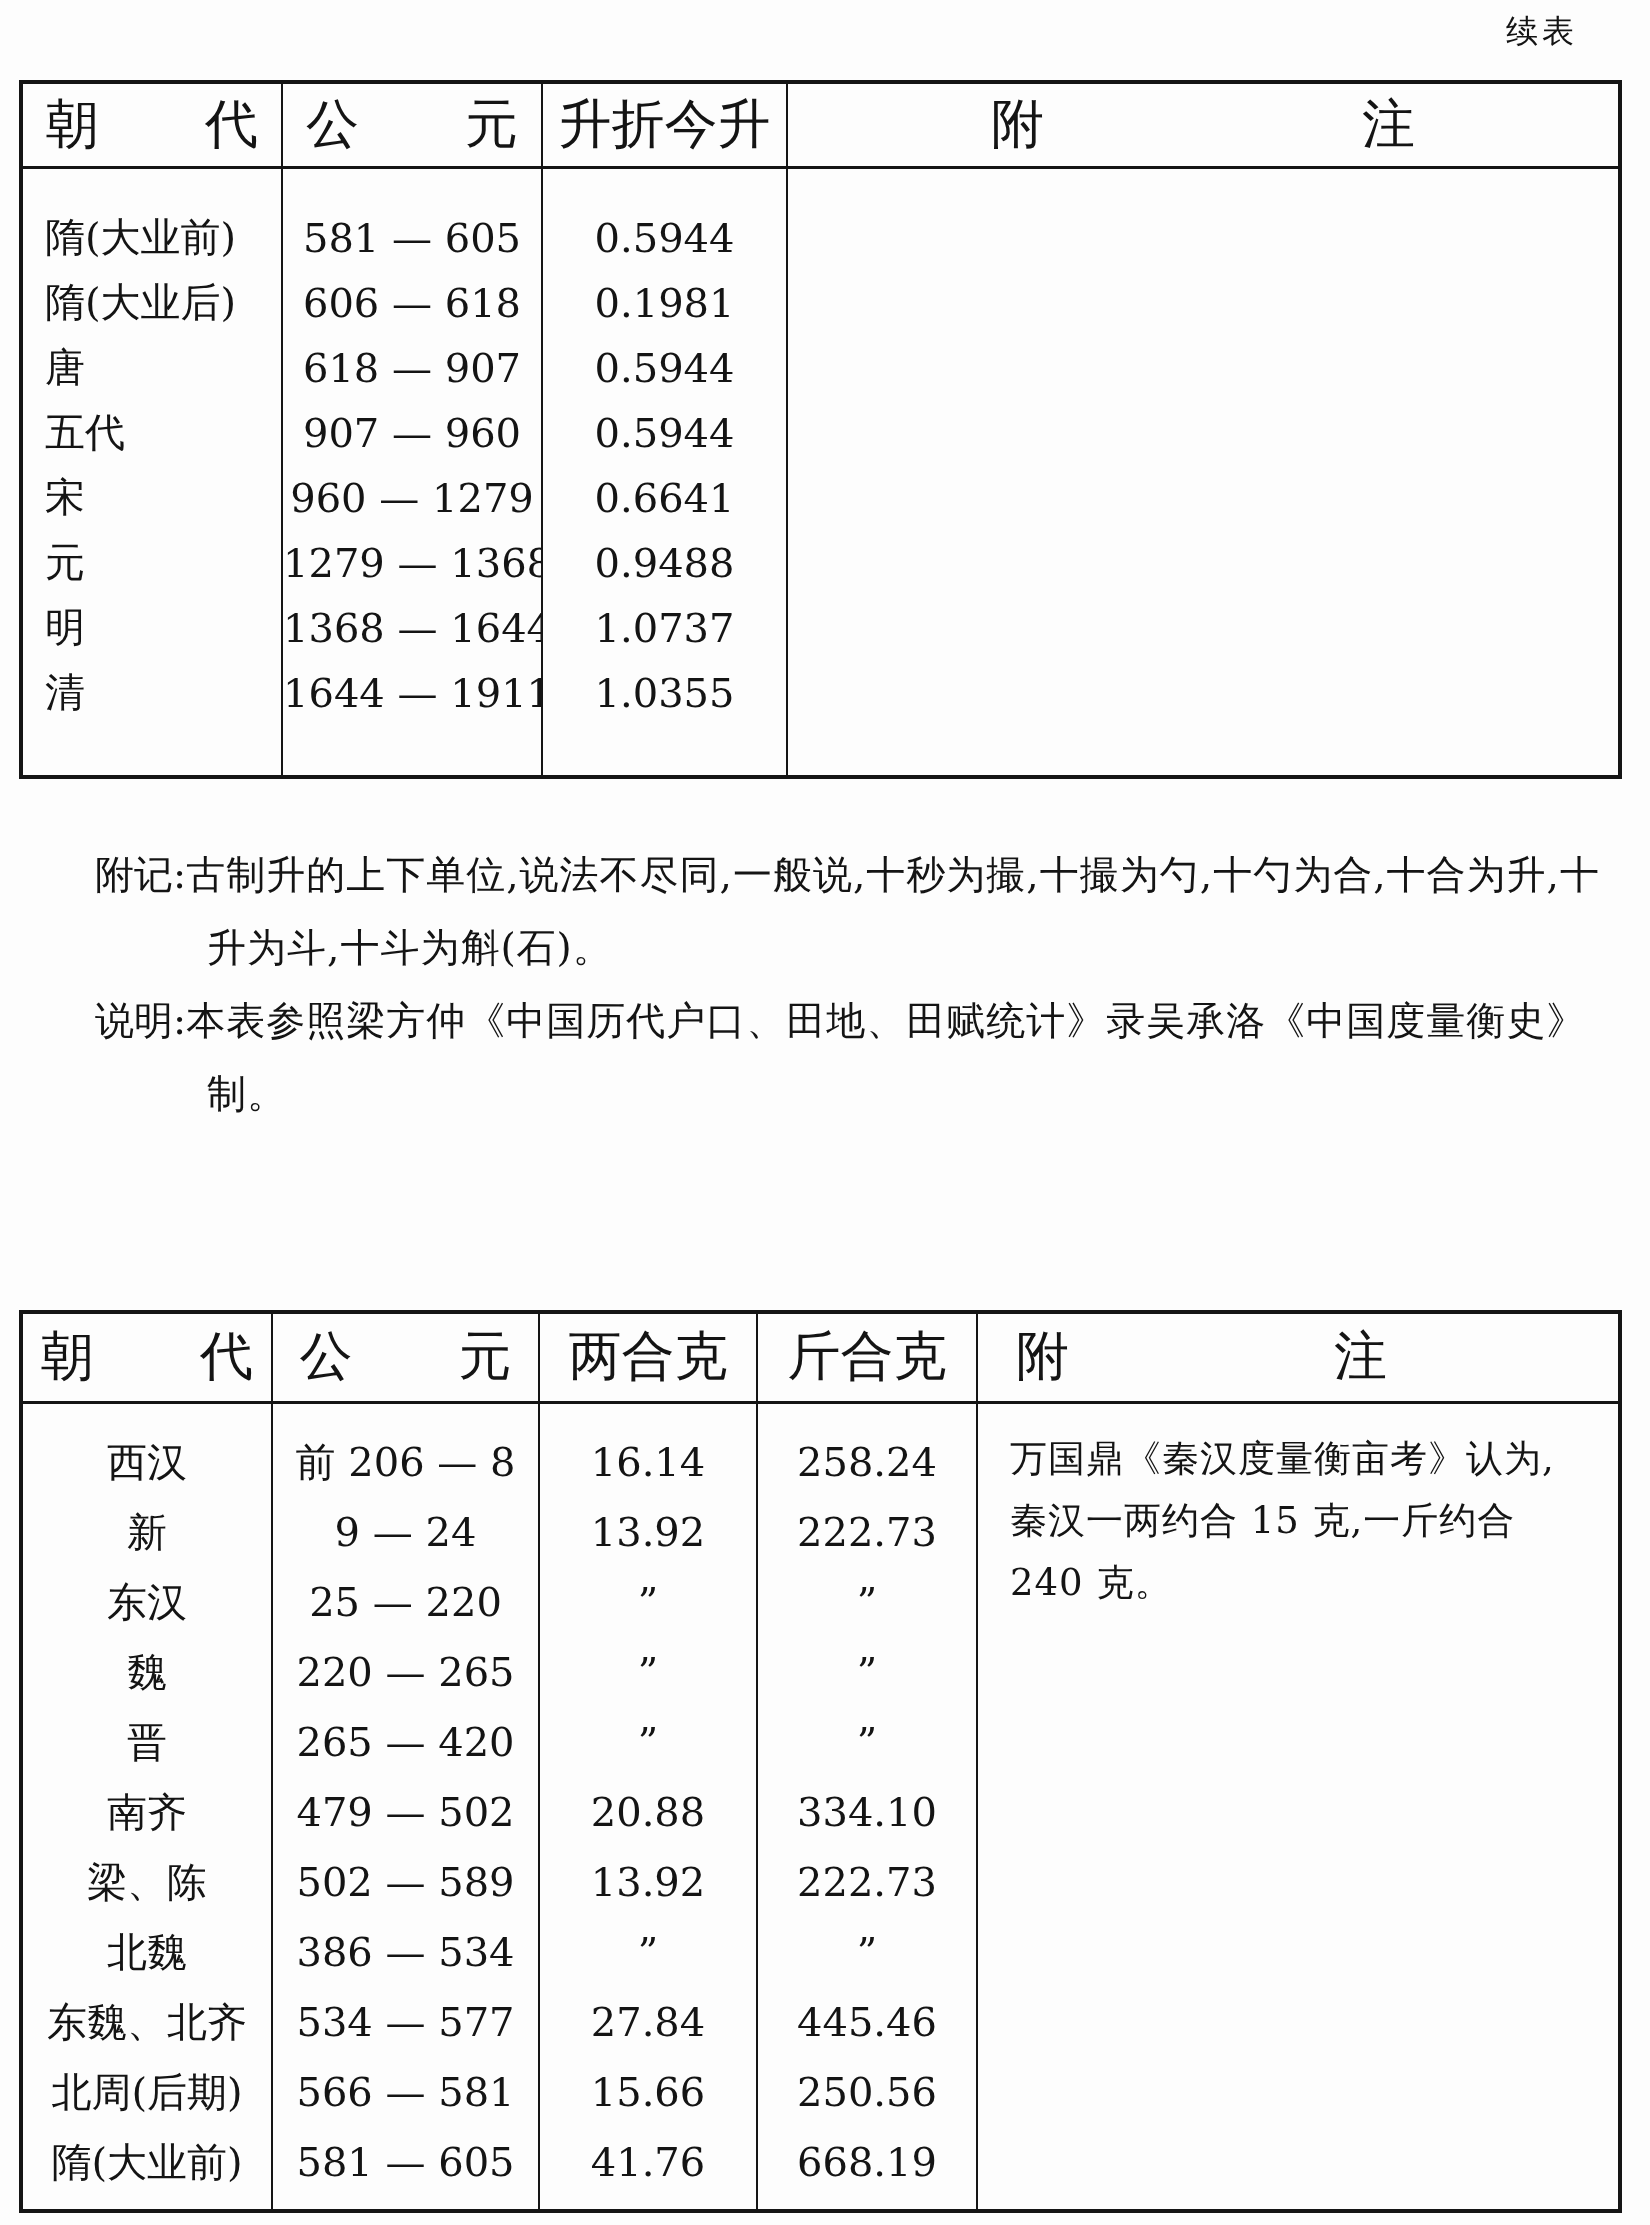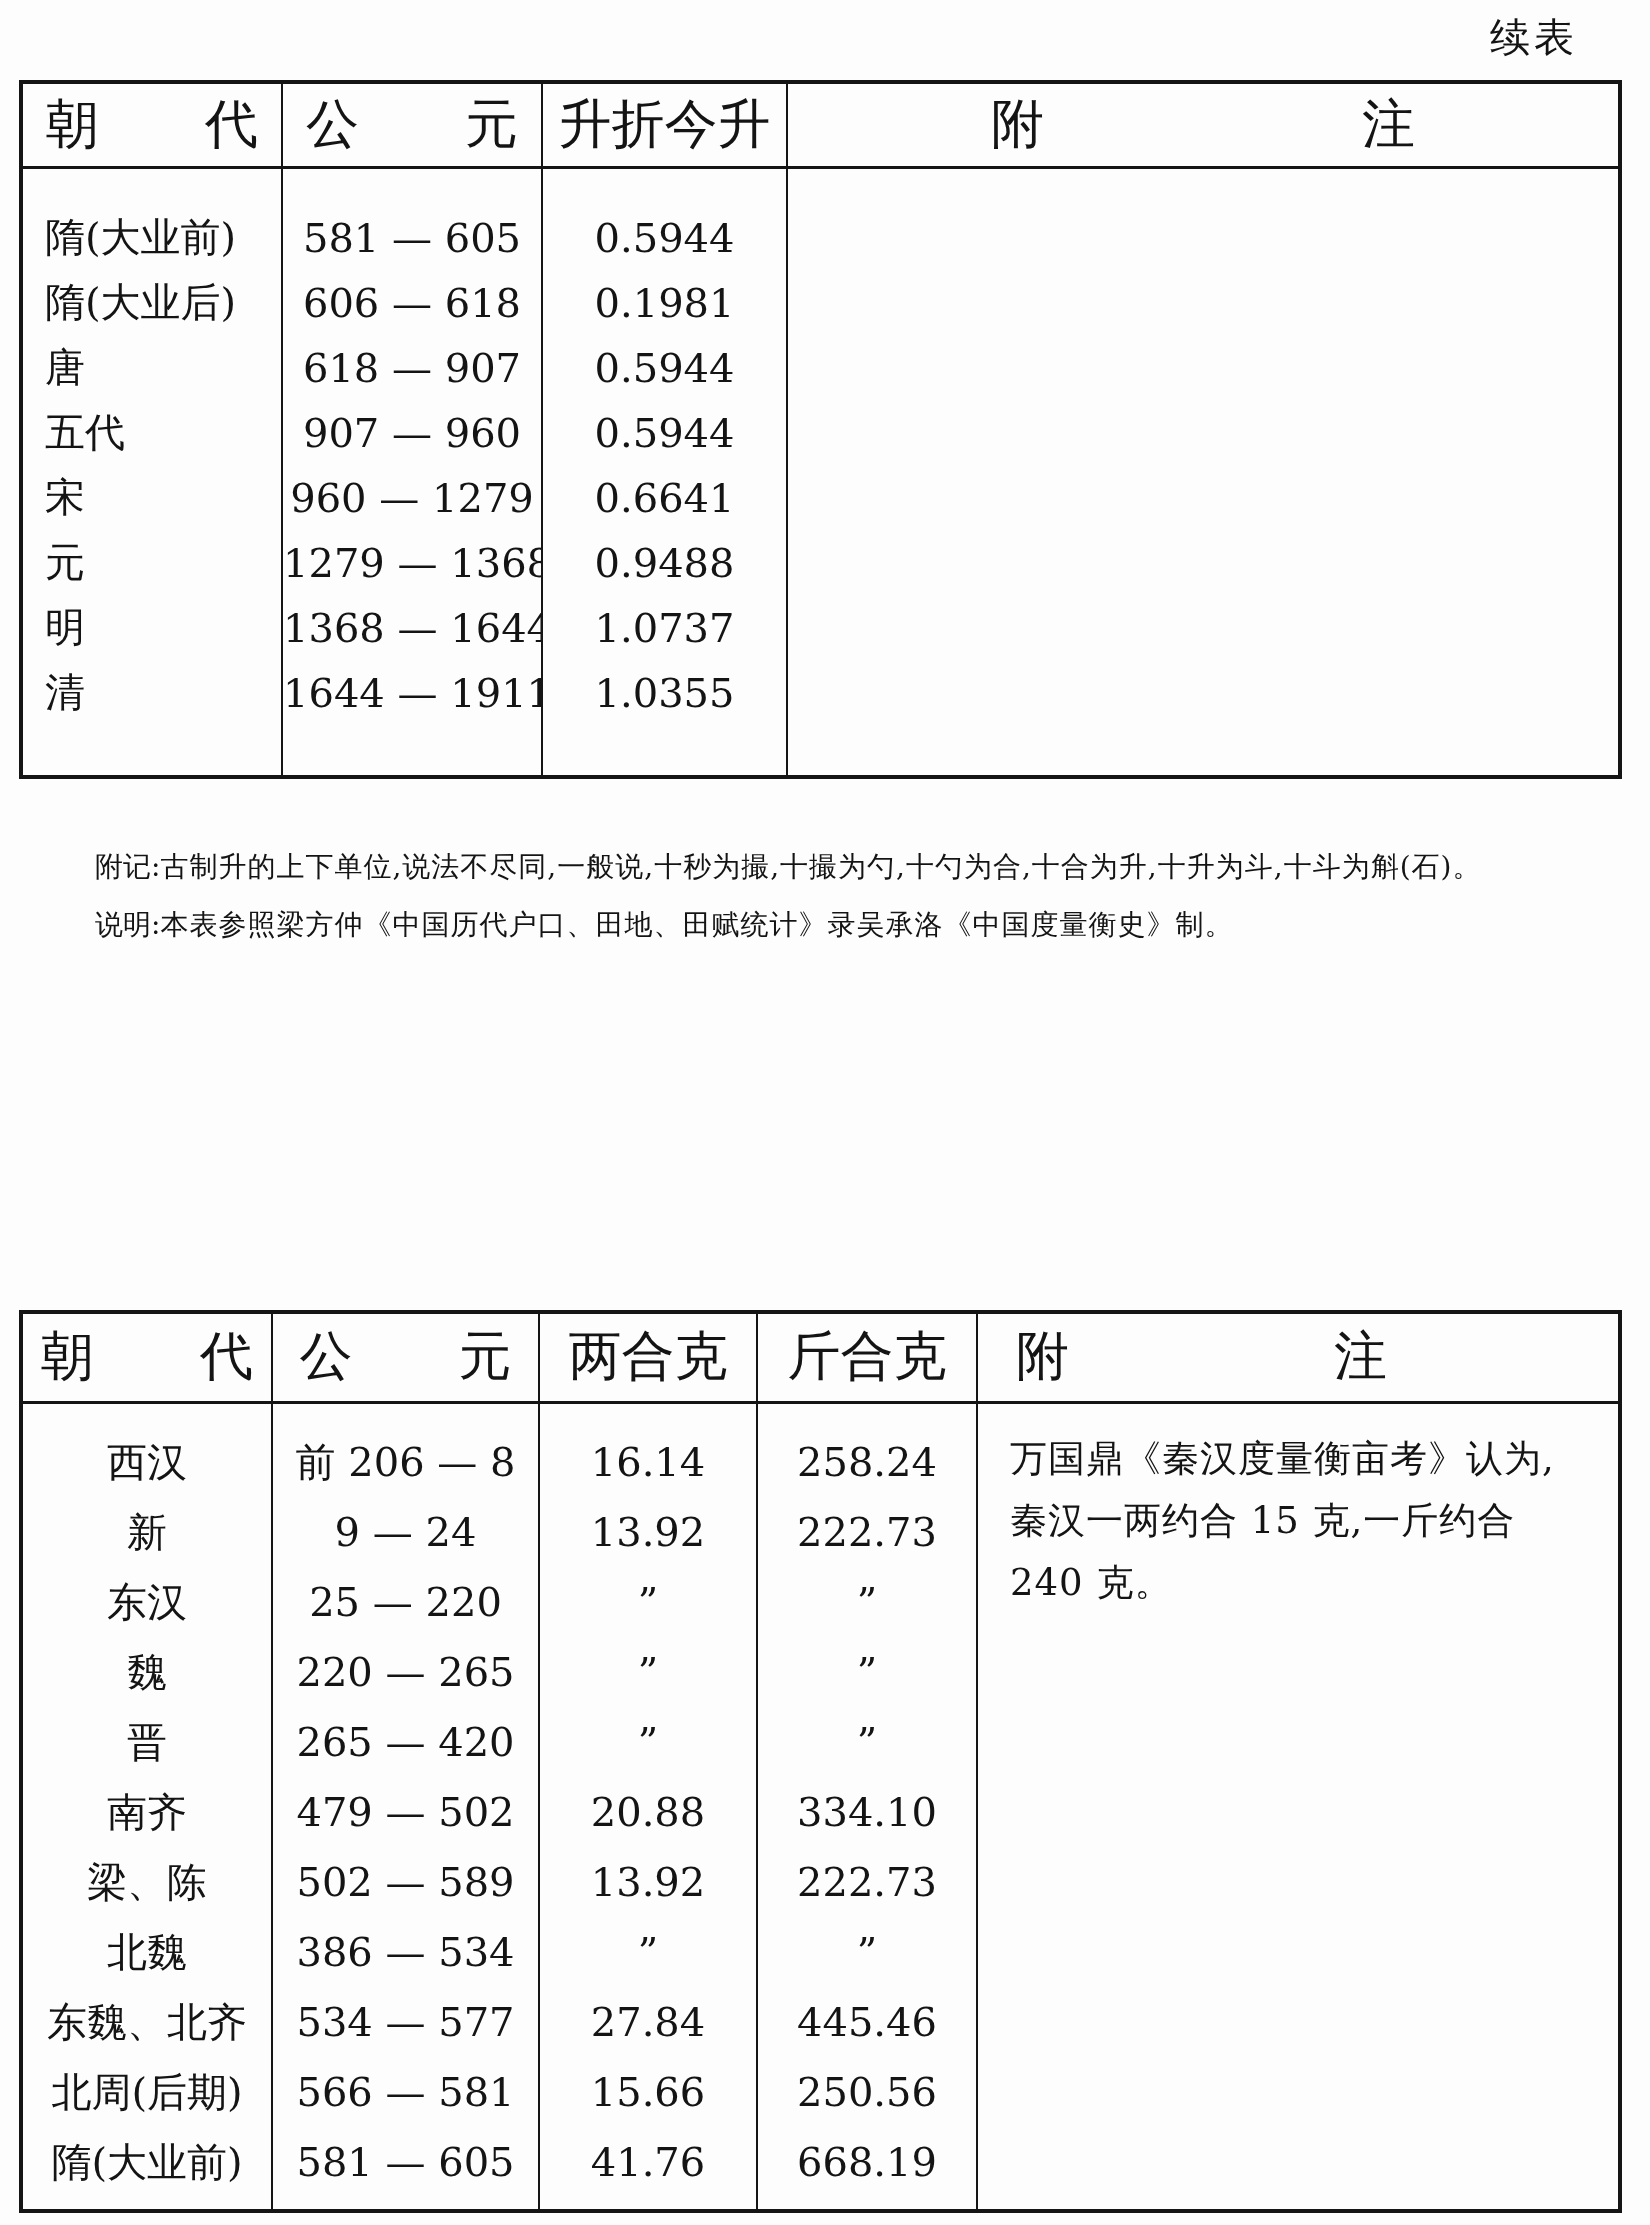--- a/index.html
+++ b/index.html
@@ -9,21 +9,21 @@
     color: #141414;
     font-family: "DejaVu Serif", "Liberation Serif", serif;
     position: relative;
     overflow: hidden;
   }
   .page { position: absolute; inset: 0; }
 
   
   .continued {
     position: absolute; top: 10px; right: 72px;
-    font-size: 40px; letter-spacing: 4px;
+    font-size: 32px; letter-spacing: 4px;
   }
 
   
   table.scan {
     position: absolute;
     border-collapse: collapse;
     table-layout: fixed;
     border: 4px solid #151515;
     background: transparent;
   }
@@ -68,21 +68,21 @@
     white-space: normal;
     font-size: 37px;
     line-height: 62px;
     padding: 24px 28px 0 32px;
     letter-spacing: 1px;
   }
 
   
   .notes-block {
     position: absolute; left: 95px; top: 838px; width: 1505px;
-    font-size: 28px; line-height: 58px;
+    font-size: 39px; line-height: 73px;
     letter-spacing: 1px;
   }
   .note-para {
     padding-left: 112px;
     text-indent: -112px;
     white-space: normal;
   }
   .note-para .note-label { letter-spacing: 0; }
 
   

